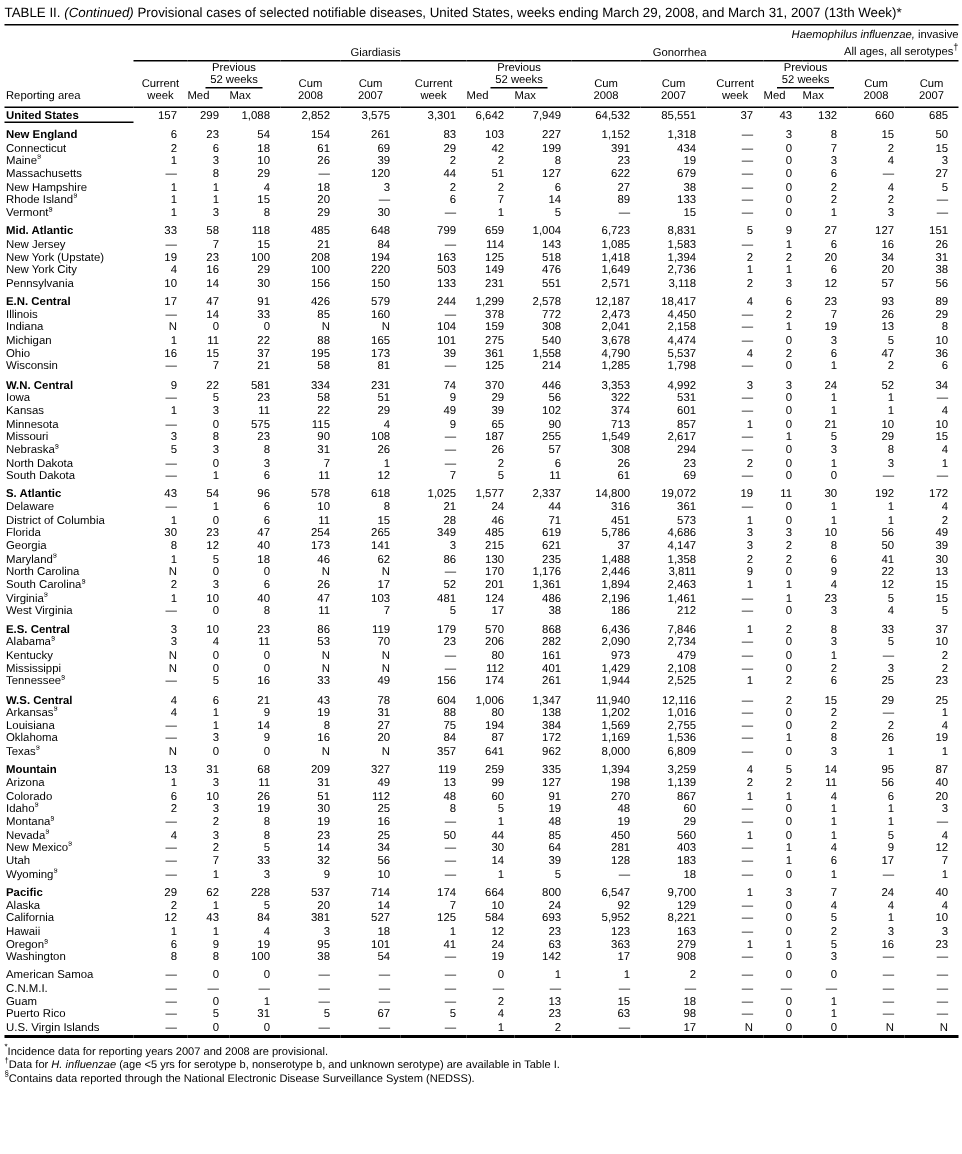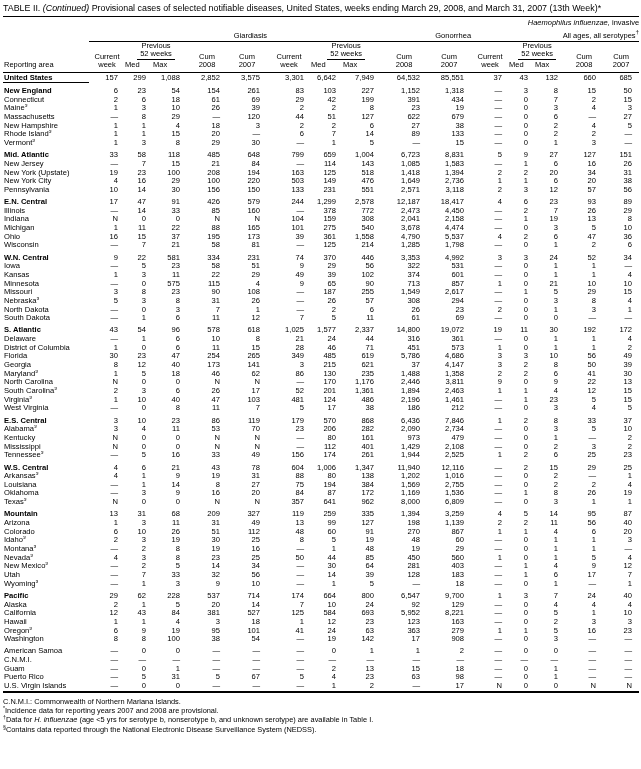--- a/index.html
+++ b/index.html
@@ -1342,17 +1342,16 @@
       </tr>
     </tbody>
   <tbody>
       <tr>
         <td class="brule" colspan="16"></td>
       </tr>
     </tbody>
 </table>
 
 <div class="footnotes">
-  <div>C.N.M.I.: Commonwealth of Northern Mariana Islands.</div>
   <div class="fn"><sup>*</sup><span>Incidence data for reporting years 2007 and 2008 are provisional.</span></div>
   <div class="fn"><sup>†</sup><span>Data for </span><i>H. influenzae</i><span> (age &lt;5 yrs for serotype b, nonserotype b, and unknown serotype) are available in Table I.</span></div>
   <div class="fn"><sup>§</sup><span>Contains data reported through the National Electronic Disease Surveillance System (NEDSS).</span></div>
 </div>
 
 </body></html>

